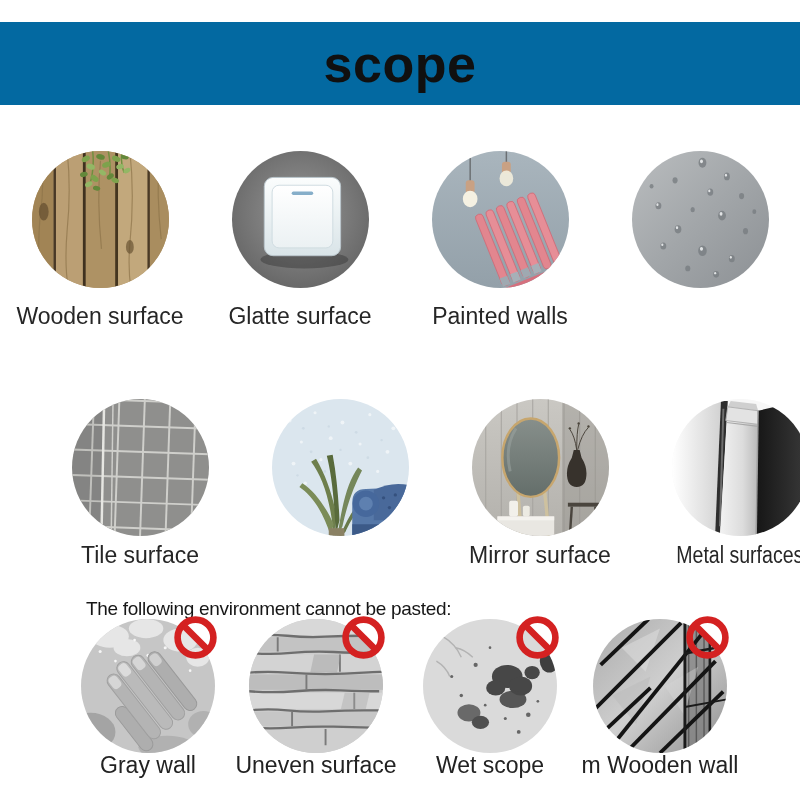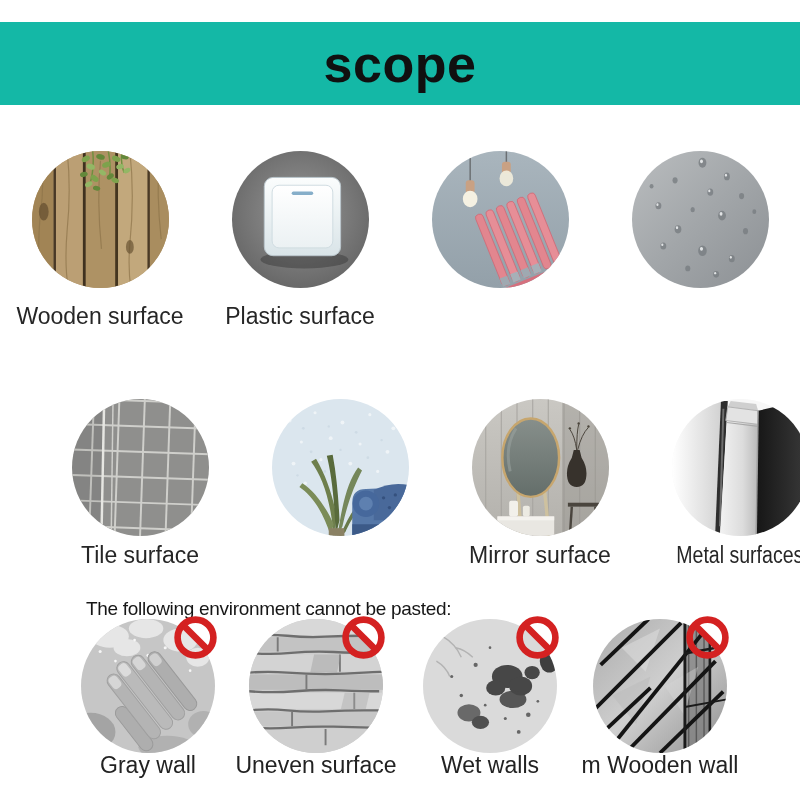--- a/index.html
+++ b/index.html
@@ -1,18 +1,18 @@
 <!DOCTYPE html>
 <html><head>
 <meta charset="utf-8">
 <style>
   html,body{margin:0;padding:0;background:#ffffff;}
   .page{position:relative;width:800px;height:800px;background:#ffffff;overflow:hidden;
         font-family:"Liberation Sans", sans-serif;}
-  .header{position:absolute;top:22px;left:0;width:800px;height:83px;background:#14b8a6;
+  .header{position:absolute;top:22px;left:0;width:800px;height:83px;background:#0369a1;
           display:flex;align-items:center;justify-content:center;}
   .title{font-size:52px;font-weight:bold;color:#101010;letter-spacing:0.5px;}
   .row{position:absolute;left:0;width:800px;display:flex;}
   .row1{top:151px;}
   .row2{top:399px;margin-left:40px;}
   .cell{width:200px;display:flex;flex-direction:column;align-items:center;}
   .photo{width:137px;height:137px;border-radius:50%;overflow:hidden;position:relative;flex:none;}
   .photo svg{display:block;width:100%;height:100%;}
   .label{margin-top:15px;font-size:23px;color:#262626;white-space:nowrap;}
   .row2 .label{margin-top:6px;}
@@ -103,21 +103,21 @@
                 <stop offset="1" stop-color="#ebf1f3"></stop>
             </linearGradient>
           </defs>
           <rect width="140" height="140" fill="url(#pbg)"></rect>
           <ellipse cx="74" cy="111" rx="45" ry="9" fill="#2e2e2e" opacity="0.4"></ellipse>
           <rect x="33" y="27" width="78" height="80" rx="9" fill="url(#pplate)" stroke="#b9c6cc" stroke-width="1"></rect>
           <rect x="41" y="35" width="62" height="64" rx="7" fill="url(#prock)" stroke="#cfdbe0" stroke-width="1"></rect>
           <rect x="61" y="41.5" width="22" height="3.5" rx="1.7" fill="#86aec9"></rect>
         </svg>
       </div>
-      <div class="label">Plastic surface</div>
+      <div class="label">Glatte surface</div>
     </div>
 
     <div class="cell">
       <div class="photo">
         <svg viewBox="0 0 140 140">
           <defs>
             <linearGradient id="wbg" x1="0" y1="0" x2="0" y2="1">
               <stop offset="0" stop-color="#a9b5bd"></stop>
                 <stop offset="1" stop-color="#93a0a9"></stop>
             </linearGradient>
@@ -138,20 +138,21 @@
             <rect x="119.5" y="48" width="8" height="78" rx="3.5" fill="#e68e97" stroke="#cf6b77" stroke-width="0.8"></rect>
             <rect x="62" y="117" width="8" height="9" fill="#9fa9b1"></rect>
             <rect x="73.5" y="117" width="8" height="9" fill="#a6b0b8"></rect>
             <rect x="85" y="117" width="8" height="9" fill="#9fa9b1"></rect>
             <rect x="96.5" y="117" width="8" height="9" fill="#a6b0b8"></rect>
             <rect x="58" y="128" width="76" height="7" fill="#d5707e"></rect>
             <rect x="66" y="135" width="9" height="20" fill="#c4556a"></rect>
           </g>
         </svg>
       </div>
+      <div class="label">Painted walls</div>
     </div>
 
     <div class="cell">
       <div class="photo">
         <svg viewBox="0 0 140 140">
           <defs>
             <linearGradient id="gbg" x1="0" y1="0" x2="1" y2="1">
               <stop offset="0" stop-color="#babdbf"></stop>
                 <stop offset="0.5" stop-color="#a2a6a9"></stop>
               <stop offset="1" stop-color="#8c9094"></stop>
@@ -479,21 +480,21 @@
             <circle cx="120" cy="86" r="1.4"></circle>
               <circle cx="65" cy="90" r="1.4"></circle>
               <circle cx="100" cy="118" r="2"></circle>
           </g>
         </svg>
       </div>
       <svg class="ban" viewBox="0 0 44 44">
         <circle cx="22" cy="22" r="17.5" fill="none" stroke="#d42121" stroke-width="6.5"></circle>
         <line x1="10.5" y1="10.5" x2="33.5" y2="33.5" stroke="#d42121" stroke-width="6.5"></line>
       </svg>
-      <div class="rlabel">Wet walls</div>
+      <div class="rlabel">Wet scope</div>
     </div>
 
     <div class="rcell" style="left:593px">
       <div class="photo">
         <svg viewBox="0 0 140 140">
           <defs>
             <linearGradient id="cbg" x1="0" y1="0" x2="1" y2="1">
               <stop offset="0" stop-color="#ababab"></stop>
                 <stop offset="0.5" stop-color="#cfcfcf"></stop>
               <stop offset="1" stop-color="#8f8f8f"></stop>

